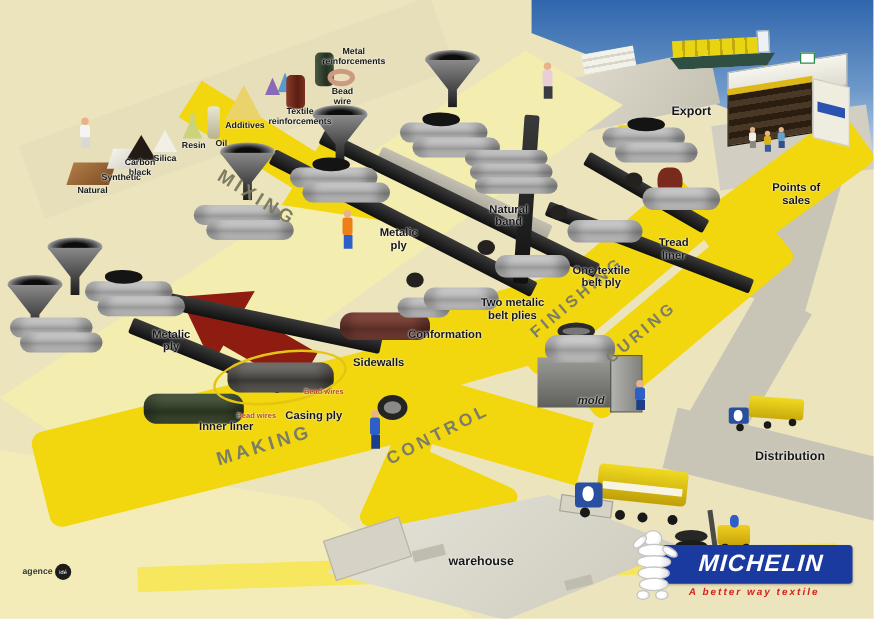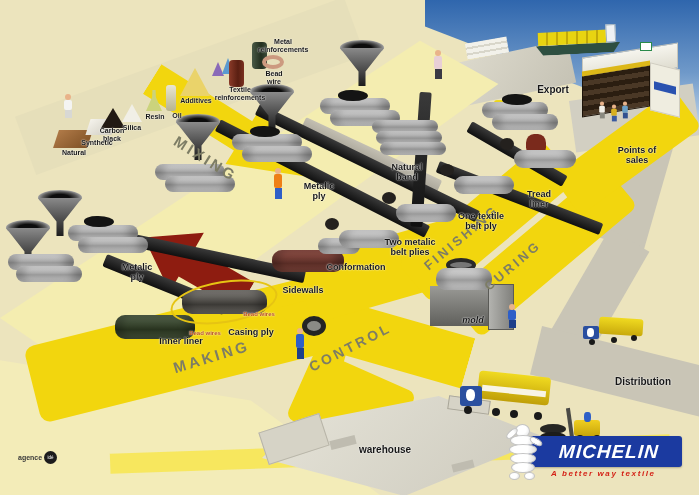--- a/index.html
+++ b/index.html
@@ -323,21 +323,21 @@
   <div class="lbl" style="left:205px;top:330px;font-size:6px;color:#b84a10;">Bead wires</div>
   <div class="lbl" style="left:259px;top:311px;font-size:6px;color:#b84a10;">Bead wires</div>
   <div class="lbl" style="left:356px;top:262px;">Conformation</div>
   <div class="lbl wrap" style="left:410px;top:237px;width:62px;">Two metalic belt plies</div>
   <div class="lbl wrap" style="left:481px;top:211px;width:58px;">One textile belt ply</div>
   <div class="lbl wrap" style="left:539px;top:189px;width:38px;">Tread liner</div>
   <div class="lbl" style="left:473px;top:315px;font-style:italic;">mold</div>
 
   <div class="lbl" style="left:553px;top:84px;font-size:10px;">Export</div>
   <div class="lbl wrap" style="left:637px;top:145px;width:42px;">Points of sales</div>
-  <div class="lbl" style="left:632px;top:376px;font-size:10px;margin-left:11px;">Distribution</div>
+  <div class="lbl" style="left:632px;top:360px;font-size:10px;">Distribution</div>
   <div class="lbl" style="left:385px;top:444px;font-size:10px;">warehouse</div>
 
 
   <div style="left:505px;top:418px;width:190px;height:64px;z-index:60;">
     <div style="left:19px;top:18px;width:158px;height:31px;background:#1b3aa0;border-radius:3px;box-shadow:0 1px 2px rgba(0,0,0,.25);"></div>
     <div style="left:19px;top:18px;width:158px;height:31px;color:#ffffff;font-style:italic;font-weight:bold;font-size:19px;letter-spacing:1px;line-height:31px;text-align:center;padding-left:12px;transform:skewX(-4deg);">MICHELIN</div>
     <div style="left:46px;top:51px;color:#d42318;font-style:italic;font-weight:bold;font-size:8px;letter-spacing:1.6px;white-space:nowrap;">A better way textile</div>
     <div style="left:0;top:4px;width:42px;height:60px;">
       <div class="bib-ring" style="left:10px;top:2px;width:15px;height:14px;"></div>
       <div class="bib-ring" style="left:5px;top:13px;width:26px;height:11px;"></div>

